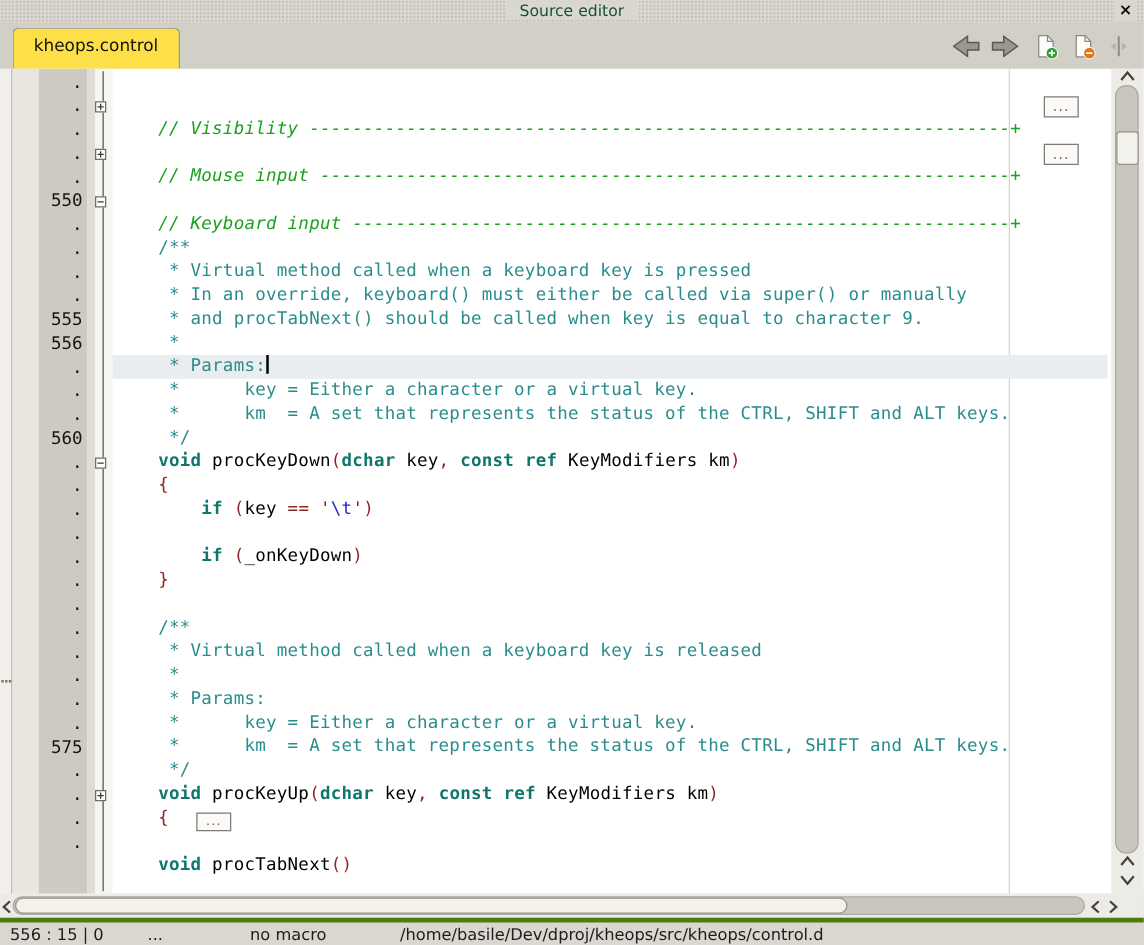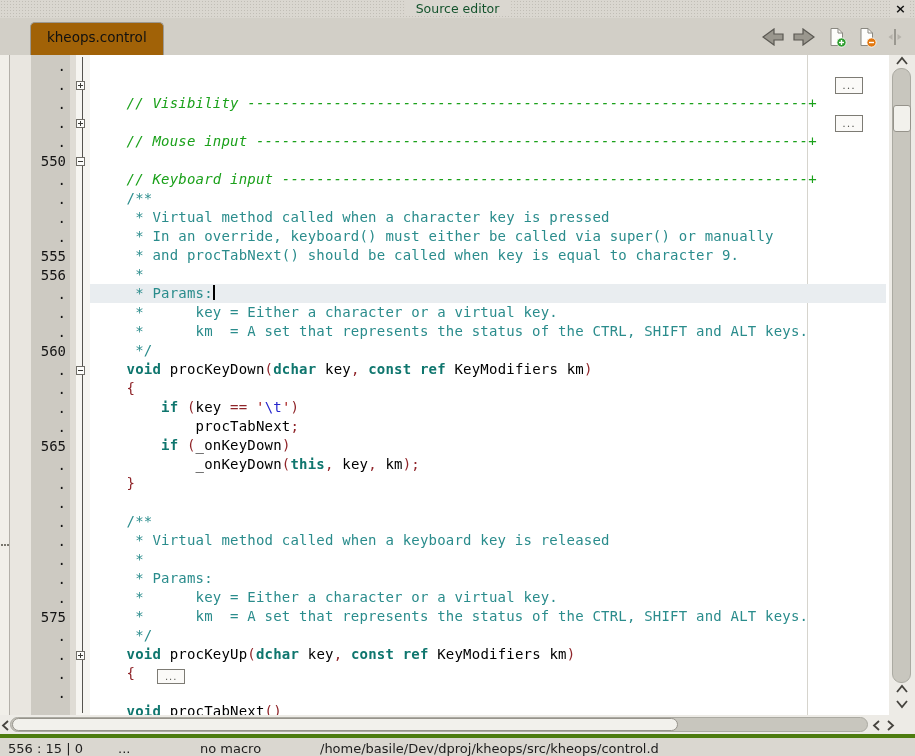--- a/index.html
+++ b/index.html
@@ -12,22 +12,22 @@
     background-image:radial-gradient(#c1beb6 0.8px,transparent 0.9px);
     background-size:3px 3px;}
   .title{position:absolute;left:50%;top:1px;transform:translateX(-50%);
     font-size:12.5px;color:#14532d;background:#dad7d0;padding:0 12px;white-space:nowrap;}
   .closebtn{position:absolute;right:6px;top:0px;font-size:13px;font-weight:bold;
     color:#111;background:#dad7d0;padding:0 3px;cursor:default;line-height:17px;}
 
   
   .tabbar{position:absolute;left:0;top:18px;width:915px;height:37px;background:#d2cfc7;}
   .tab{position:absolute;left:10px;top:4px;height:33px;box-sizing:border-box;
-    background:#a16207;border:1px solid #9c9992;border-bottom:none;
-    border-radius:5px 5px 0 0;padding:6px 16px 0 16px;font-size:13.5px;color:#111;margin-left:20px;}
+    background:#fde047;border:1px solid #9c9992;border-bottom:none;
+    border-radius:5px 5px 0 0;padding:6px 16px 0 16px;font-size:13.5px;color:#111;}
   .tbtn{position:absolute;top:6px;width:26px;height:26px;display:flex;
     align-items:center;justify-content:center;}
 
   
   .editor{position:absolute;left:0;top:55px;width:915px;height:660px;background:#fff;overflow:hidden;}
   .col-strip {position:absolute;left:0;  top:0;width:9px; height:660px;background:#f1efe9;border-right:1px solid #b3b0a9;}
   .col-g1    {position:absolute;left:10px;top:0;width:21px;height:660px;background:#e9e6e0;}
   .col-g2    {position:absolute;left:31px;top:0;width:39px;height:660px;background:#cdcac2;}
   .col-g3    {position:absolute;left:70px;top:0;width:6px; height:660px;background:#dfdcd5;}
   .col-fold  {position:absolute;left:76px;top:0;width:14px;height:660px;background:#f6f5f1;}
@@ -180,21 +180,21 @@
         <span class="src"><span class="tk-cmt">    // Keyboard input -------------------------------------------------------------+</span></span>
       </div>
       <div class="row">
         <span class="ln">.</span>
         <span class="fold"></span>
         <span class="src"><span class="tk-doc">    /**</span></span>
       </div>
       <div class="row">
         <span class="ln">.</span>
         <span class="fold"></span>
-        <span class="src"><span class="tk-doc">     * Virtual method called when a character key is pressed</span></span>
+        <span class="src"><span class="tk-doc">     * Virtual method called when a keyboard key is pressed</span></span>
       </div>
       <div class="row">
         <span class="ln">.</span>
         <span class="fold"></span>
         <span class="src"><span class="tk-doc">     * In an override, keyboard() must either be called via super() or manually</span></span>
       </div>
       <div class="row">
         <span class="ln">.</span>
         <span class="fold"></span>
         <span class="src"><span class="tk-doc">     * and procTabNext() should be called when key is equal to character 9.</span></span>
@@ -237,31 +237,25 @@
         <span class="src"><span class="tk-pl">    </span><span class="tk-sym">{</span></span>
       </div>
       <div class="row">
         <span class="ln">.</span>
         <span class="fold"></span>
         <span class="src"><span class="tk-pl">        </span><span class="tk-kw">if</span><span class="tk-pl"> </span><span class="tk-sym">(</span><span class="tk-pl">key </span><span class="tk-sym">==</span><span class="tk-pl"> </span><span class="tk-str">'</span><span class="tk-esc">\t</span><span class="tk-str">'</span><span class="tk-sym">)</span></span>
       </div>
       <div class="row">
         <span class="ln">.</span>
         <span class="fold"></span>
-        <span class="src"><span class="tk-pl">            procTabNext</span><span class="tk-sym">;</span></span>
       </div>
       <div class="row">
         <span class="ln">.</span>
         <span class="fold"></span>
         <span class="src"><span class="tk-pl">        </span><span class="tk-kw">if</span><span class="tk-pl"> </span><span class="tk-sym">(</span><span class="tk-pl">_onKeyDown</span><span class="tk-sym">)</span></span>
-      </div>
-      <div class="row">
-        <span class="ln">565</span>
-        <span class="fold"></span>
-        <span class="src"><span class="tk-pl">            _onKeyDown</span><span class="tk-sym">(</span><span class="tk-kw">this</span><span class="tk-sym">,</span><span class="tk-pl"> key</span><span class="tk-sym">,</span><span class="tk-pl"> km</span><span class="tk-sym">)</span><span class="tk-sym">;</span></span>
       </div>
       <div class="row">
         <span class="ln">.</span>
         <span class="fold"></span>
         <span class="src"><span class="tk-pl">    </span><span class="tk-sym">}</span></span>
       </div>
       <div class="row">
         <span class="ln">.</span>
         <span class="fold"></span>
         <span class="src"></span>

